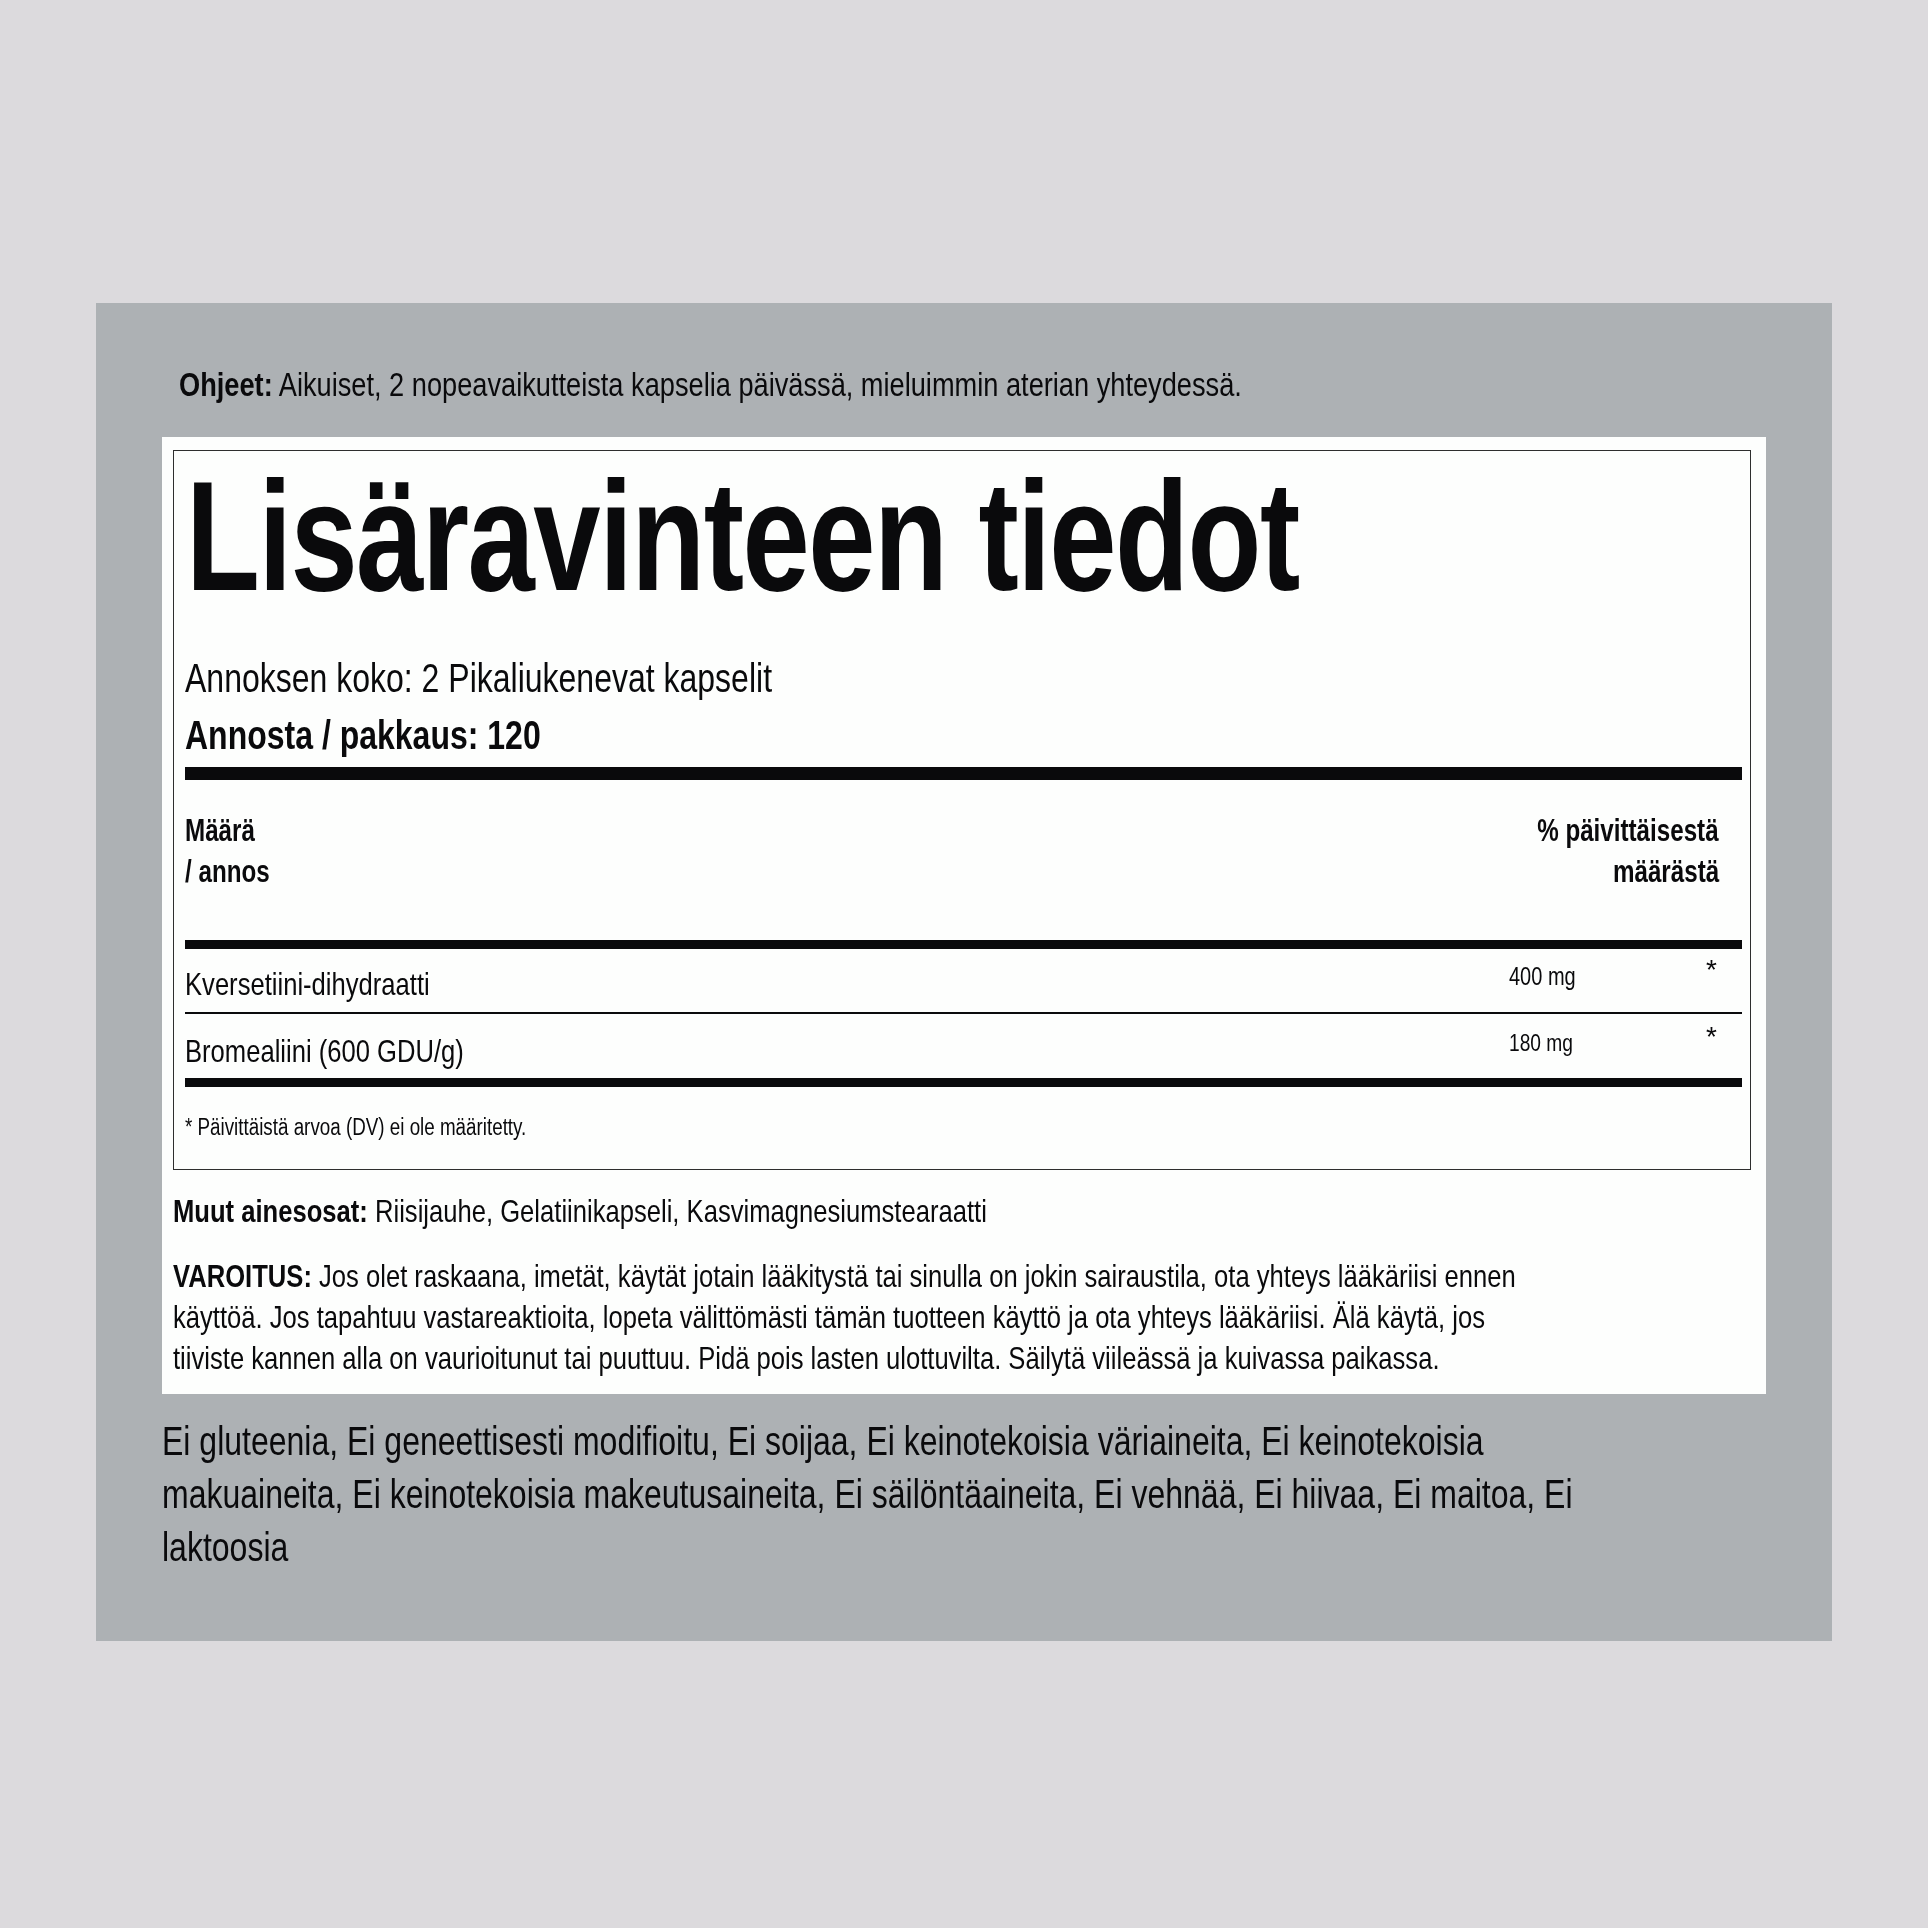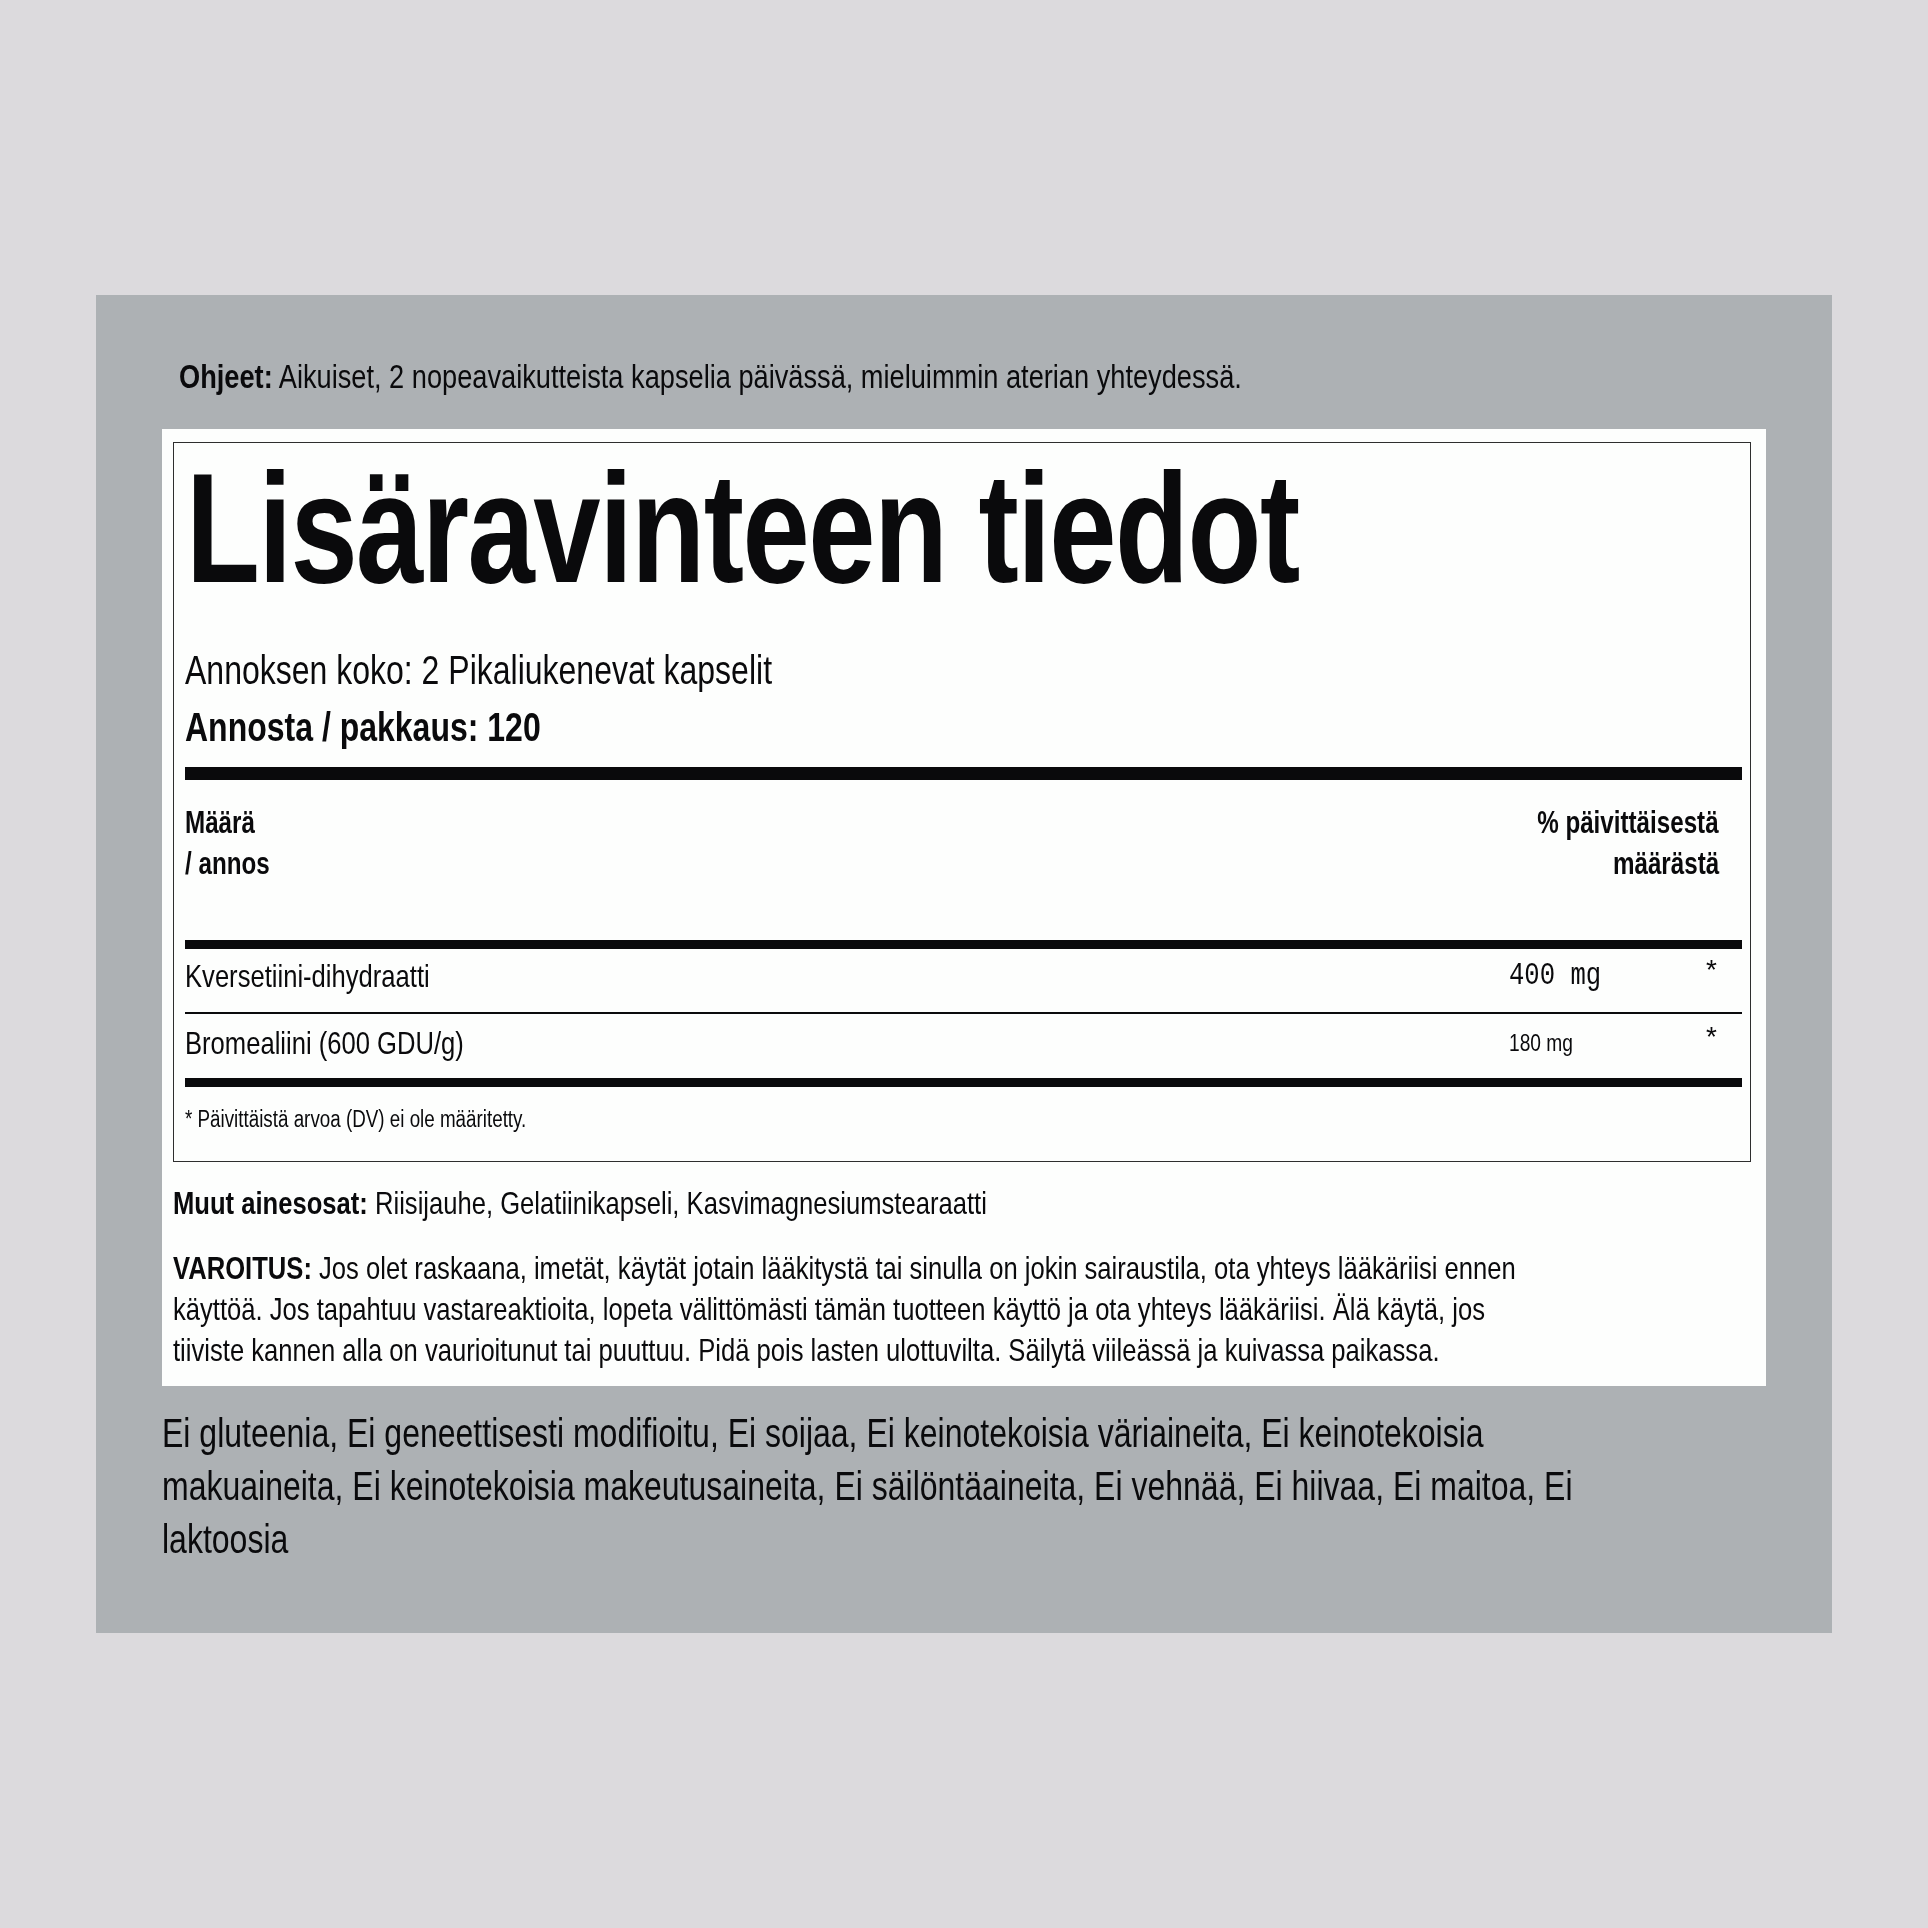--- a/index.html
+++ b/index.html
@@ -2,21 +2,21 @@
 <html style="font-size:15px"><head>
 <meta charset="utf-8">
 <style>
   html, body { margin: 0; padding: 0; }
   body {
     width: 1928px; height: 1928px; position: relative; overflow: hidden;
     background: #dcdadd;
     font-family: "Liberation Sans", sans-serif;
     color: #0a0a0c;
   }
-  .abs { position: absolute; }
+  .abs { position: absolute; margin-top: 8px; }
   .cond { display: inline-block; transform-origin: 0 0; white-space: nowrap; }
   .gray-panel { left: 96px; top: 295px; width: 1736px; height: 1338px; background: #adb1b4; }
   .white-panel { left: 162px; top: 429px; width: 1604px; height: 957px; background: #fdfefd; }
   .facts-box { left: 173px; top: 442px; width: 1576px; height: 718px; border: 1.9px solid #2e2e2e; }
   .b { font-weight: bold; }
   .rule { position: absolute; left: 185px; width: 1557px; background: #0a0a0c; }
   .right-cell { position: absolute; white-space: nowrap; }
 </style>
 </head>
 <body>
@@ -53,21 +53,21 @@
   <div><span class="cond" style="transform:scaleX(0.78); transform-origin:100% 0;">% päivittäisestä</span></div>
   <div><span class="cond" style="transform:scaleX(0.78); transform-origin:100% 0;">määrästä</span></div>
 </div>
 
 <div class="rule" style="top:940px; height:8.5px;"></div>
 
 <div>
   <div class="abs" style="left:185px; top:957px; font-size:32px; line-height:38px;">
     <span class="cond" style="transform:scaleX(0.80);">Kversetiini-dihydraatti</span>
   </div>
-  <div class="right-cell" style="left:1509px; top:957px; font-size:32px; line-height:38px;font-family:Liberation Mono, monospace;">
+  <div class="right-cell" style="left:1509px; top:957px; font-size:25px; line-height:38px;">
     <span class="cond" style="transform:scaleX(0.80);">400 mg</span>
   </div>
   <div class="right-cell" style="left:1706px; top:951px; font-size:28px; line-height:38px;">
     <span>*</span>
   </div>
 </div>
 
 <div class="rule" style="top:1012px; height:1.9px;"></div>
 
 <div>

